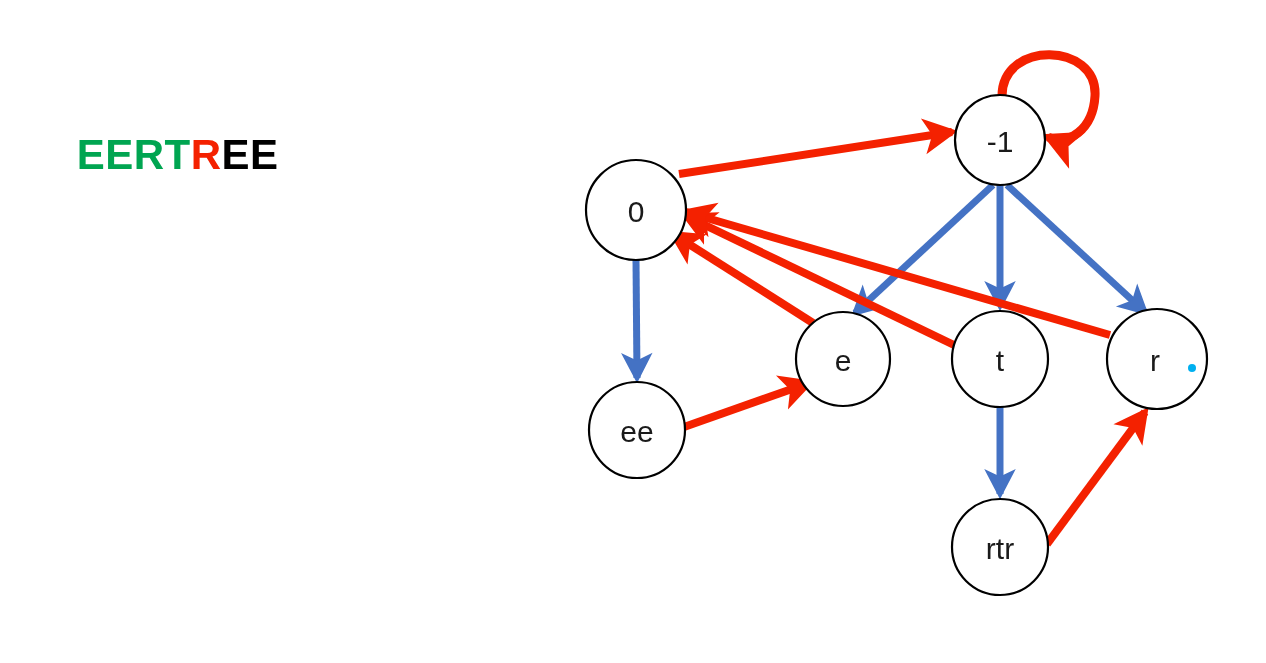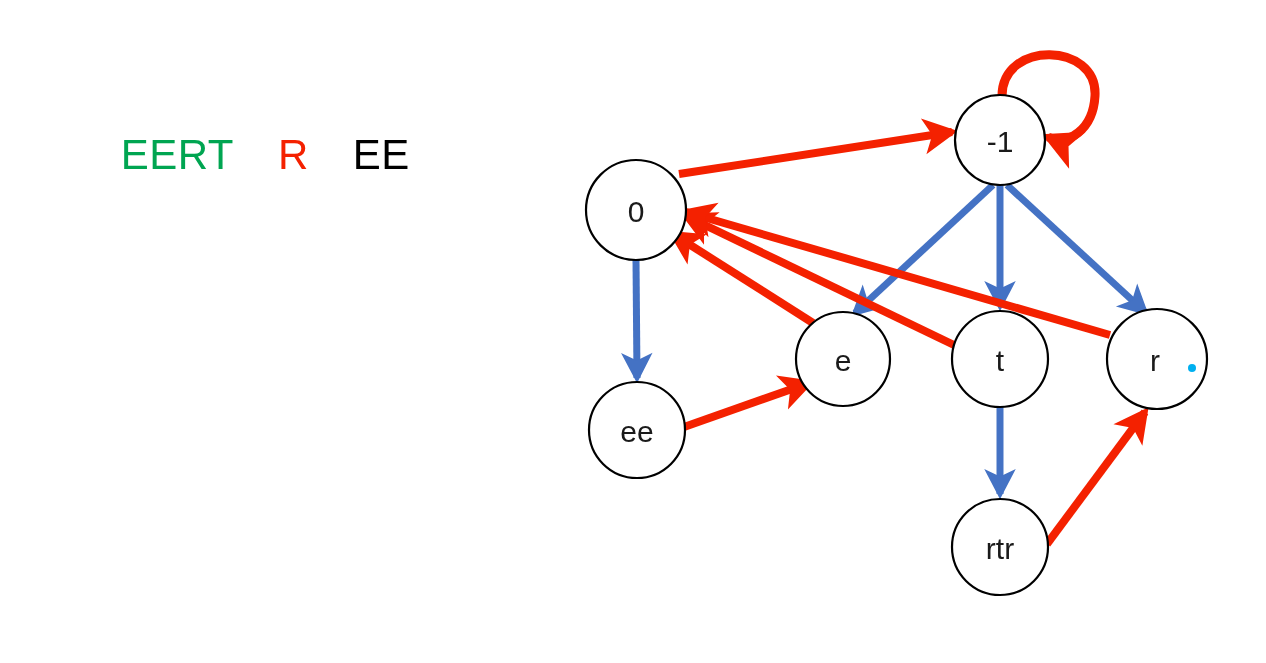--- a/index.html
+++ b/index.html
@@ -20,21 +20,21 @@
   #title-text {
     position: absolute;
     left: 28px;
     top: 92px;
     font-family: "Liberation Sans", sans-serif;
     font-size: 42px;
     letter-spacing: 0.5px;
     white-space: pre;
     line-height: 1;
   }
-  #title-text span { font-weight: 400; margin-left: 44px; }
+  #title-text span { font-weight: 700; }
   #graph-svg {
     position: absolute;
     left: 0;
     top: 0;
     width: 1266px;
     height: 663px;
   }
   .node-circle {
     fill: #ffffff;
     stroke: #000000;

